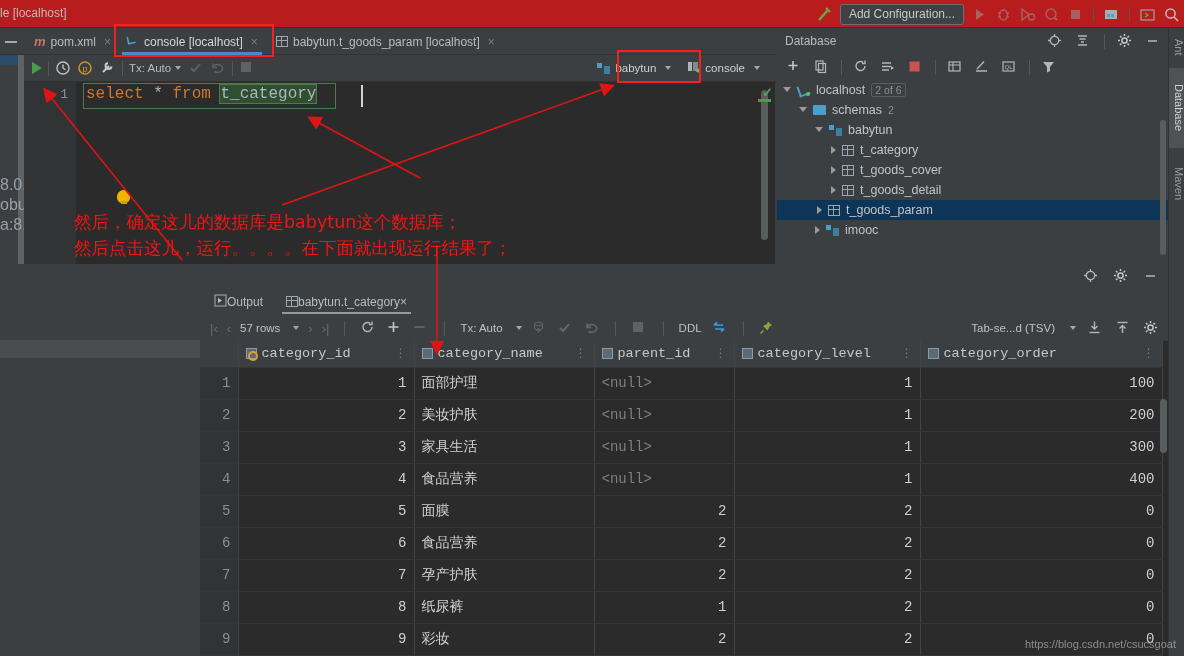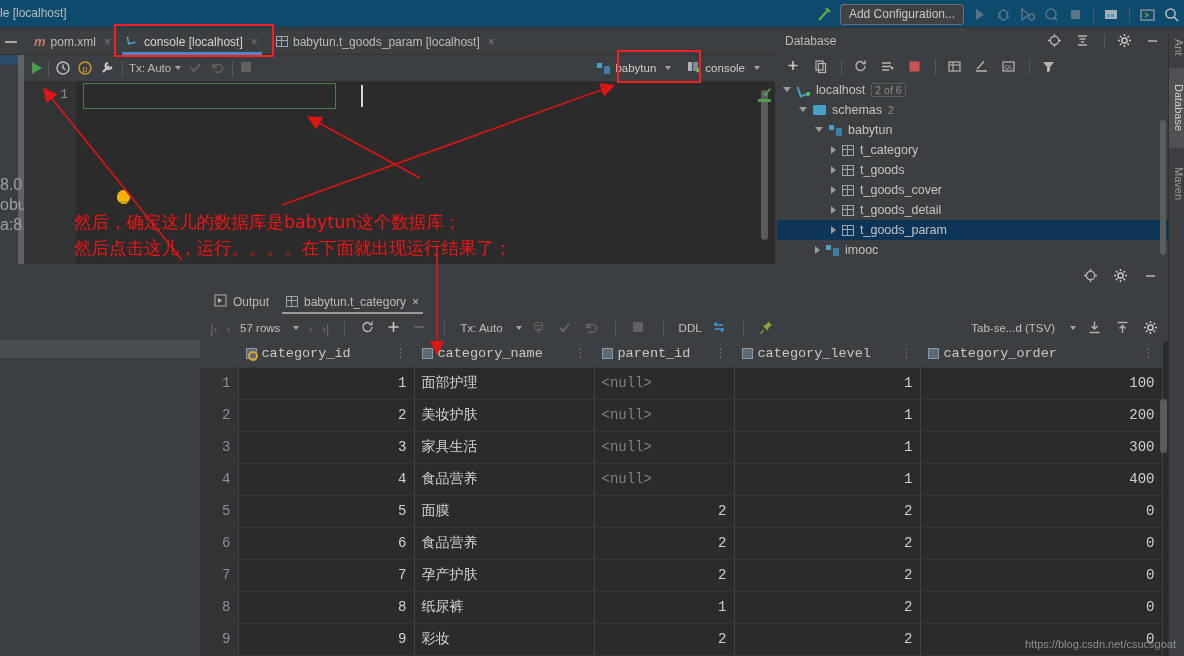--- a/index.html
+++ b/index.html
@@ -8,21 +8,21 @@
     width:1184px; height:656px;
     font-family:"Liberation Sans", sans-serif;
     font-size:12px; color:#bbbbbb;
     overflow:hidden; position:relative;
     -webkit-font-smoothing:antialiased;
   }
   .app { position:absolute; inset:0; }
 
   
   .topbar { position:absolute; left:0; top:0; width:1184px; height:28px;
-            background:#0c4a6e; border-bottom:1px solid #323232; }
+            background:#b91c1c; border-bottom:1px solid #323232; }
   .topbar .title { position:absolute; left:0; top:6px; font-size:12px; color:#bbbbbb; }
   .topbar .rightgrp { position:absolute; right:4px; top:0; height:28px;
                       display:flex; align-items:center; gap:7px; }
   .addconf { border:1px solid #6b6f71; border-radius:3px; padding:2px 8px;
              font-size:12px; color:#c8c8c8; background:#3f4244; line-height:15px; }
   .ic { width:17px; height:17px; display:inline-block; position:relative; opacity:.55; }
   .ic.on { opacity:1; }
 
   
   .tabstrip { position:absolute; left:0; top:28px; width:775px; height:27px;
@@ -149,21 +149,21 @@
   .lowleft { position:absolute; left:0; top:288px; width:200px; height:368px;
              background:#3c3f41; }
   .lowleft .band { position:absolute; left:0; top:52px; width:200px; height:18px;
                    background:#4a4d4f; }
 
   
   .results { position:absolute; left:200px; top:288px; width:968px; height:368px;
              background:#3c3f41; }
   .restabs { position:absolute; left:0; top:0; width:968px; height:27px; }
   .rtab { position:absolute; top:0; height:27px; display:flex; align-items:center;
-          gap:6px; padding:0 8px; font-size:12px; color:#bbbbbb; }
+          gap:0; padding:0 8px; font-size:12px; color:#bbbbbb; }
   .rtab.active::after { content:""; position:absolute; left:4px; right:4px; bottom:1px;
                         height:2px; background:#9a9a9a; }
   .restoolbar { position:absolute; left:0; top:27px; width:968px; height:26px;
                 display:flex; align-items:center; gap:9px; padding-left:10px;
                 font-size:11.5px; color:#c0c0c0; }
   .restoolbar .right { position:absolute; right:8px; top:0; height:26px;
                        display:flex; align-items:center; gap:11px; }
   .nav { color:#8e8e8e; font-size:13px; }
   .nav.dim { color:#6a6a6a; }
 
@@ -354,20 +354,21 @@
       <span>console</span>
       <span class="caret"></span>
     </span>
   </div>
 
   <div class="editor">
     <div class="gutter">
       <span class="lineno">1</span>
     </div>
     <div class="selbox"></div>
+    <div class="codeline"><span class="kw">select</span><span class="op"> * </span><span class="kw">from</span><span class="op"> </span><span class="tbl">t_category</span></div>
     <div class="cursor"></div>
     <div class="bulb"></div>
     <div class="ed-scroll"></div>
     <div class="ed-check">✓</div>
     <div class="ed-mark"></div>
   </div>
 
   <div class="dbpanel">
     <div class="dbhead">
       <span class="lbl">Database</span>
@@ -471,33 +472,28 @@
         <span style="margin-left:6px;">babytun</span>
       </div>
       <div class="trow" style="padding-left:54px;">
         <span class="arrow"></span>
         <span class="i-grid"></span>
         <span style="margin-left:6px;">t_category</span>
       </div>
       <div class="trow" style="padding-left:54px;">
         <span class="arrow"></span>
         <span class="i-grid"></span>
-        <span style="margin-left:6px;">t_goods</span>
-      </div>
-      <div class="trow" style="padding-left:54px;">
-        <span class="arrow"></span>
-        <span class="i-grid"></span>
         <span style="margin-left:6px;">t_goods_cover</span>
       </div>
       <div class="trow" style="padding-left:54px;">
         <span class="arrow"></span>
         <span class="i-grid"></span>
         <span style="margin-left:6px;">t_goods_detail</span>
       </div>
-      <div class="trow sel" style="padding-left:54px;">
+      <div class="trow sel" style="padding-left:40px;">
         <span class="arrow"></span>
         <span class="i-grid"></span>
         <span style="margin-left:6px;">t_goods_param</span>
       </div>
       <div class="trow" style="padding-left:38px;">
         <span class="arrow"></span>
         <span class="i-schema"></span>
         <span style="margin-left:6px;">imooc</span>
       </div>
       <div class="tree-scroll"></div>

